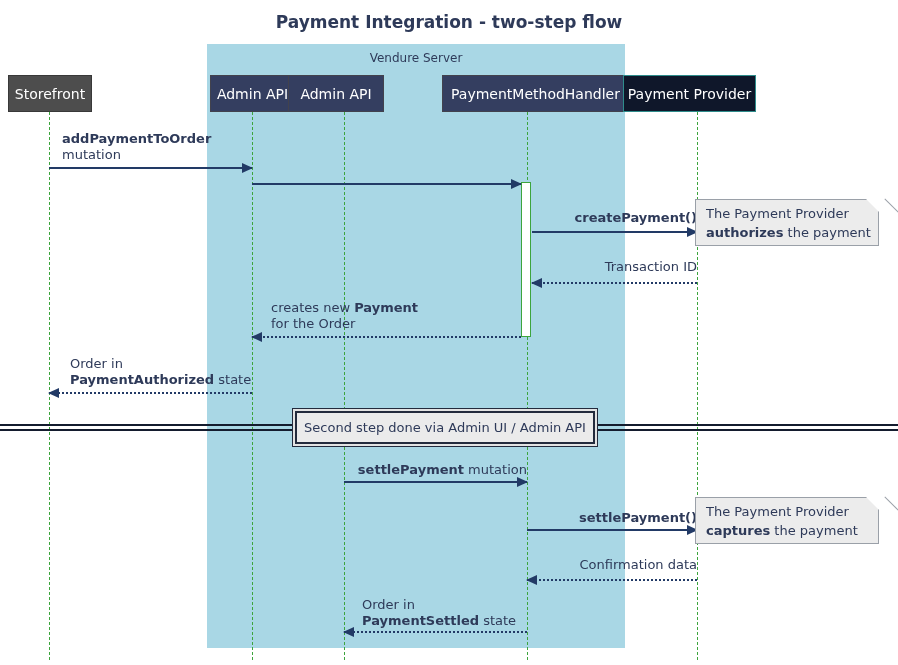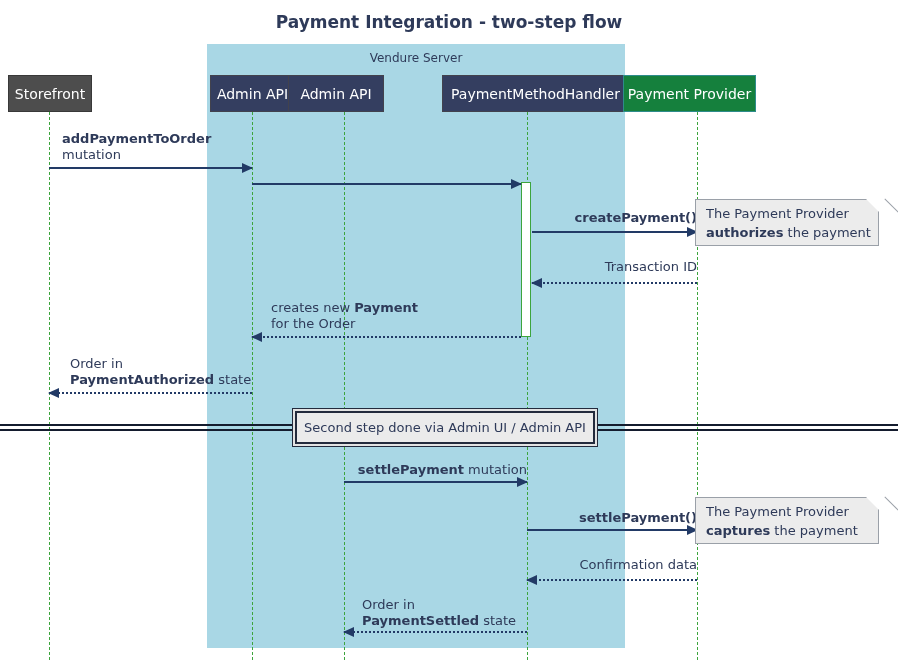--- a/index.html
+++ b/index.html
@@ -15,21 +15,21 @@
   }
   .container-box { left:207px; top:44px; width:418px; height:604px; background:#a9d7e5; z-index:0; }
   .container-label { left:207px; top:51px; width:418px; text-align:center; font-size:12px; color:#2e3a59; z-index:1; }
   .lifeline { width:0; top:112px; height:548px; border-left:1px dashed #3da43d; z-index:1; }
   .participant {
     top:75px; height:37px; z-index:5; display:flex; align-items:center; justify-content:center;
     font-size:14px; color:#fff; box-sizing:border-box; border:1.5px solid rgba(0,0,0,0.35);
   }
   .p-gray { background:#4d4d4d; border-color:#383838;justify-content:center; }
   .p-navy { background:#343e60; border-color:#42424d; }
-  .p-teal { background:#15803d; border-color:#2e8c8b; }
+  .p-teal { background:#0f172a; border-color:#2e8c8b; }
   .activation { left:521px; top:182px; width:10px; height:155px; background:#fff; border:1px solid #3da43d; box-sizing:border-box; z-index:2; }
   .arrow { height:0; border-top:2px solid #223a66; z-index:3; }
   .arrow.dotted { border-top-style:dotted; }
   .arrow::after {
     content:""; position:absolute; top:-6px; width:0; height:0;
     border-top:5px solid transparent; border-bottom:5px solid transparent;
   }
   .arrow.right::after { right:-1px; border-left:11px solid #223a66; }
   .arrow.left::after  { left:-1px;  border-right:11px solid #223a66; }
   .msg-label { font-size:13px; line-height:16px; color:#2e3a59; z-index:3; white-space:nowrap; }

